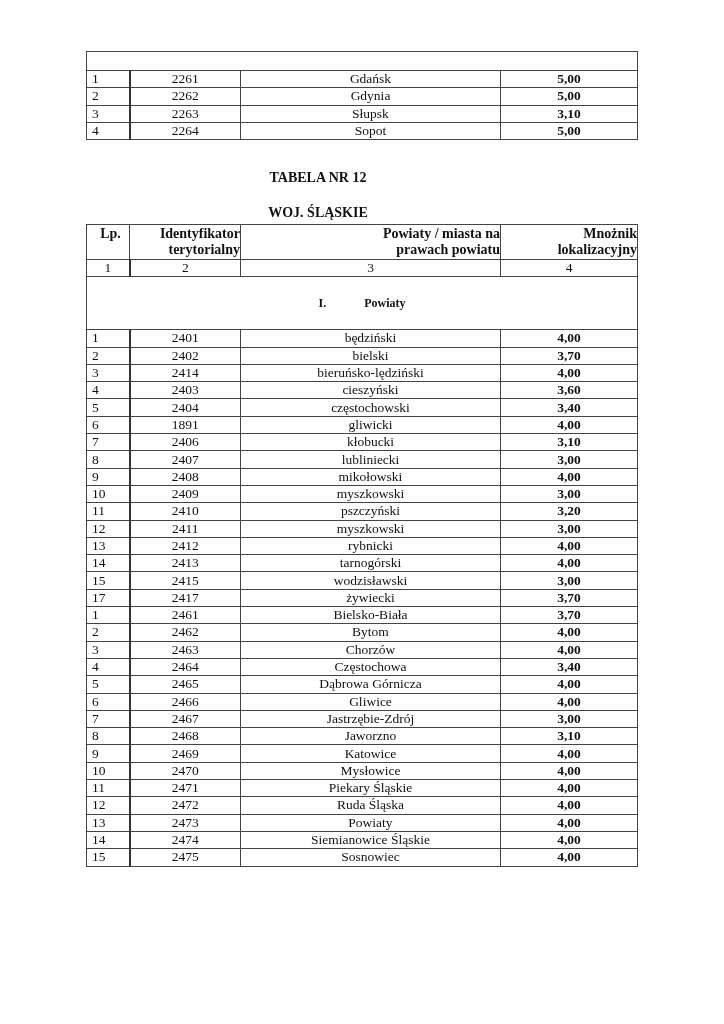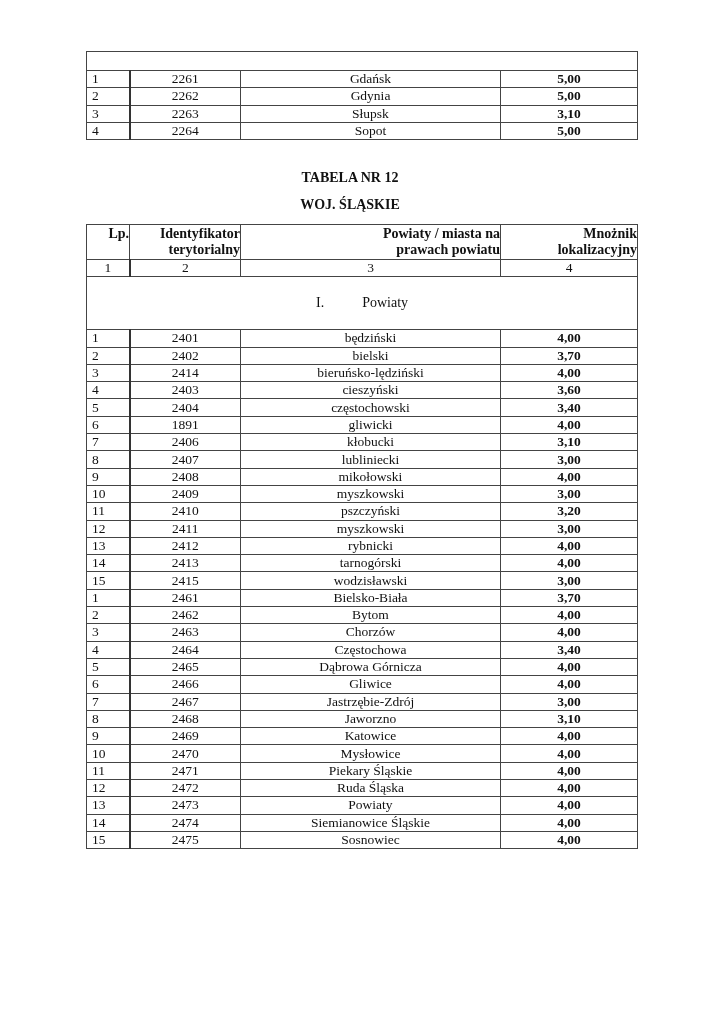--- a/index.html
+++ b/index.html
@@ -6,28 +6,28 @@
   body { width: 724px; height: 1024px; position: relative; overflow: hidden;
          font-family: "Liberation Serif", serif; color: #111; }
   table { border-collapse: collapse; position: absolute; left: 86px; width: 551px; table-layout: fixed; }
   td { border: 1px solid #444; font-size: 13.5px; text-align: center; padding: 0; height: 16.3px; line-height: 16px; }
   td.lp { text-align: left; padding-left: 5px; }
   td.val { font-weight: bold; margin-top: 31px; }
   col.c1 { width: 43px; } col.c2 { width: 111px; } col.c3 { width: 260px; } col.c4 { width: 137px; }
   td.c1b { border-right: 2px solid #333; }
   #top-table { top: 51px; }
   #top-table tr.blank td { height: 18px; }
-  .title { position: absolute; left: 0; width: 636px; text-align: center; font-weight: bold; font-size: 14px; padding-left: 32px; }
+  .title { position: absolute; left: 0; width: 636px; text-align: center; font-weight: bold; font-size: 14px; }
   #t1 { top: 170px; }
-  #t2 { top: 197px; }
+  #t2 { top: 205px; }
   #main-table { top: 224px; }
   th { border: 1px solid #444; font-size: 14px; font-weight: bold; line-height: 16px; padding: 1px 0; text-align: right; }
-  th.lp { text-align: right; padding-left: 5px; vertical-align: top; }
+  th.lp { text-align: center; padding-left: 5px; vertical-align: top; }
   tr.num td { font-weight: normal; }
-  tr.section td { height: 52px; font-weight: normal; font-size: 14px; text-align: center; }
+  tr.section td { height: 52px; font-weight: bold; font-size: 12px; text-align: center; }
   .roman { display: inline-block; margin-right: 38px; }
   .roman2 { display: inline-block; margin-right: 8px; }
 </style>
 </head>
 <body>
 
 <table id="top-table">
   <colgroup>
       <col class="c1">
       <col class="c2">
@@ -177,20 +177,26 @@
         <td>tarnogórski</td>
         <td class="val">4,00</td>
       </tr>
       <tr>
         <td class="lp c1b">15</td>
         <td>2415</td>
         <td>wodzisławski</td>
         <td class="val">3,00</td>
       </tr>
       <tr>
+        <td class="lp c1b">17</td>
+        <td>2417</td>
+        <td>żywiecki</td>
+        <td class="val">3,70</td>
+      </tr>
+      <tr>
         <td class="lp c1b">1</td>
         <td>2461</td>
         <td>Bielsko-Biała</td>
         <td class="val">3,70</td>
       </tr>
       <tr>
         <td class="lp c1b">2</td>
         <td>2462</td>
         <td>Bytom</td>
         <td class="val">4,00</td>

